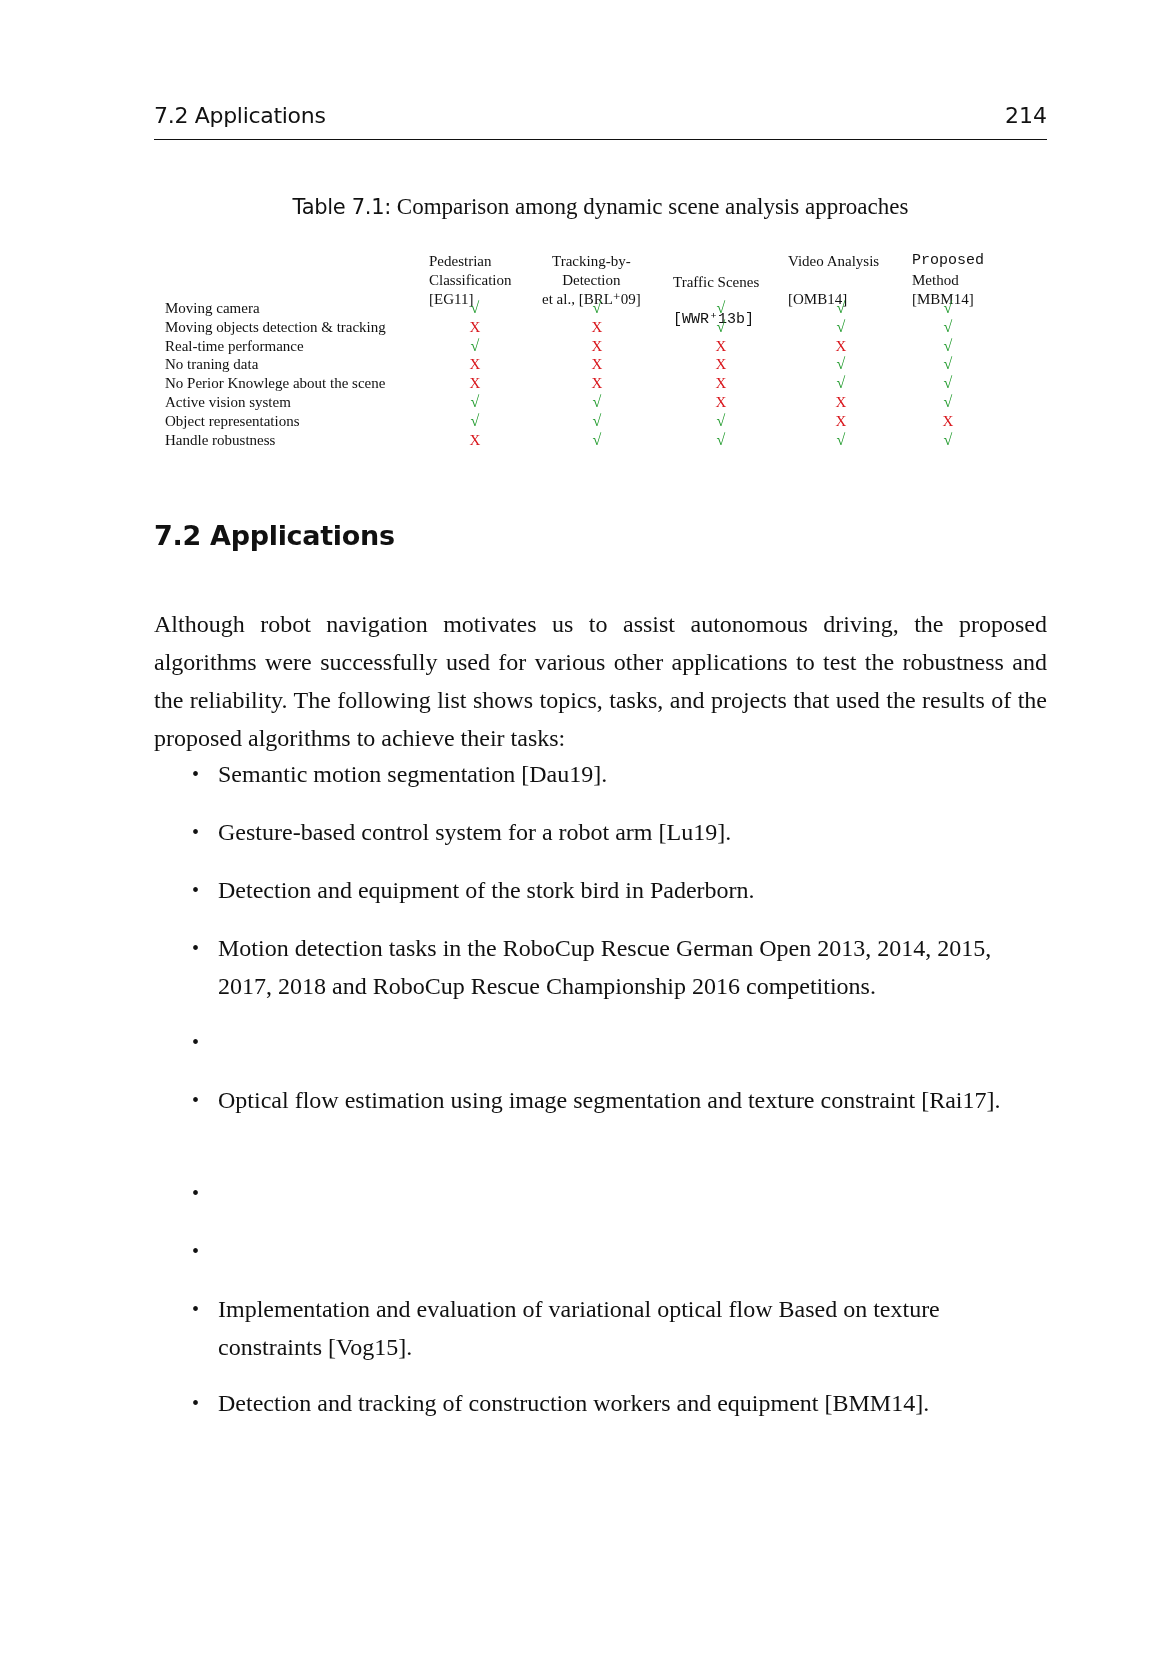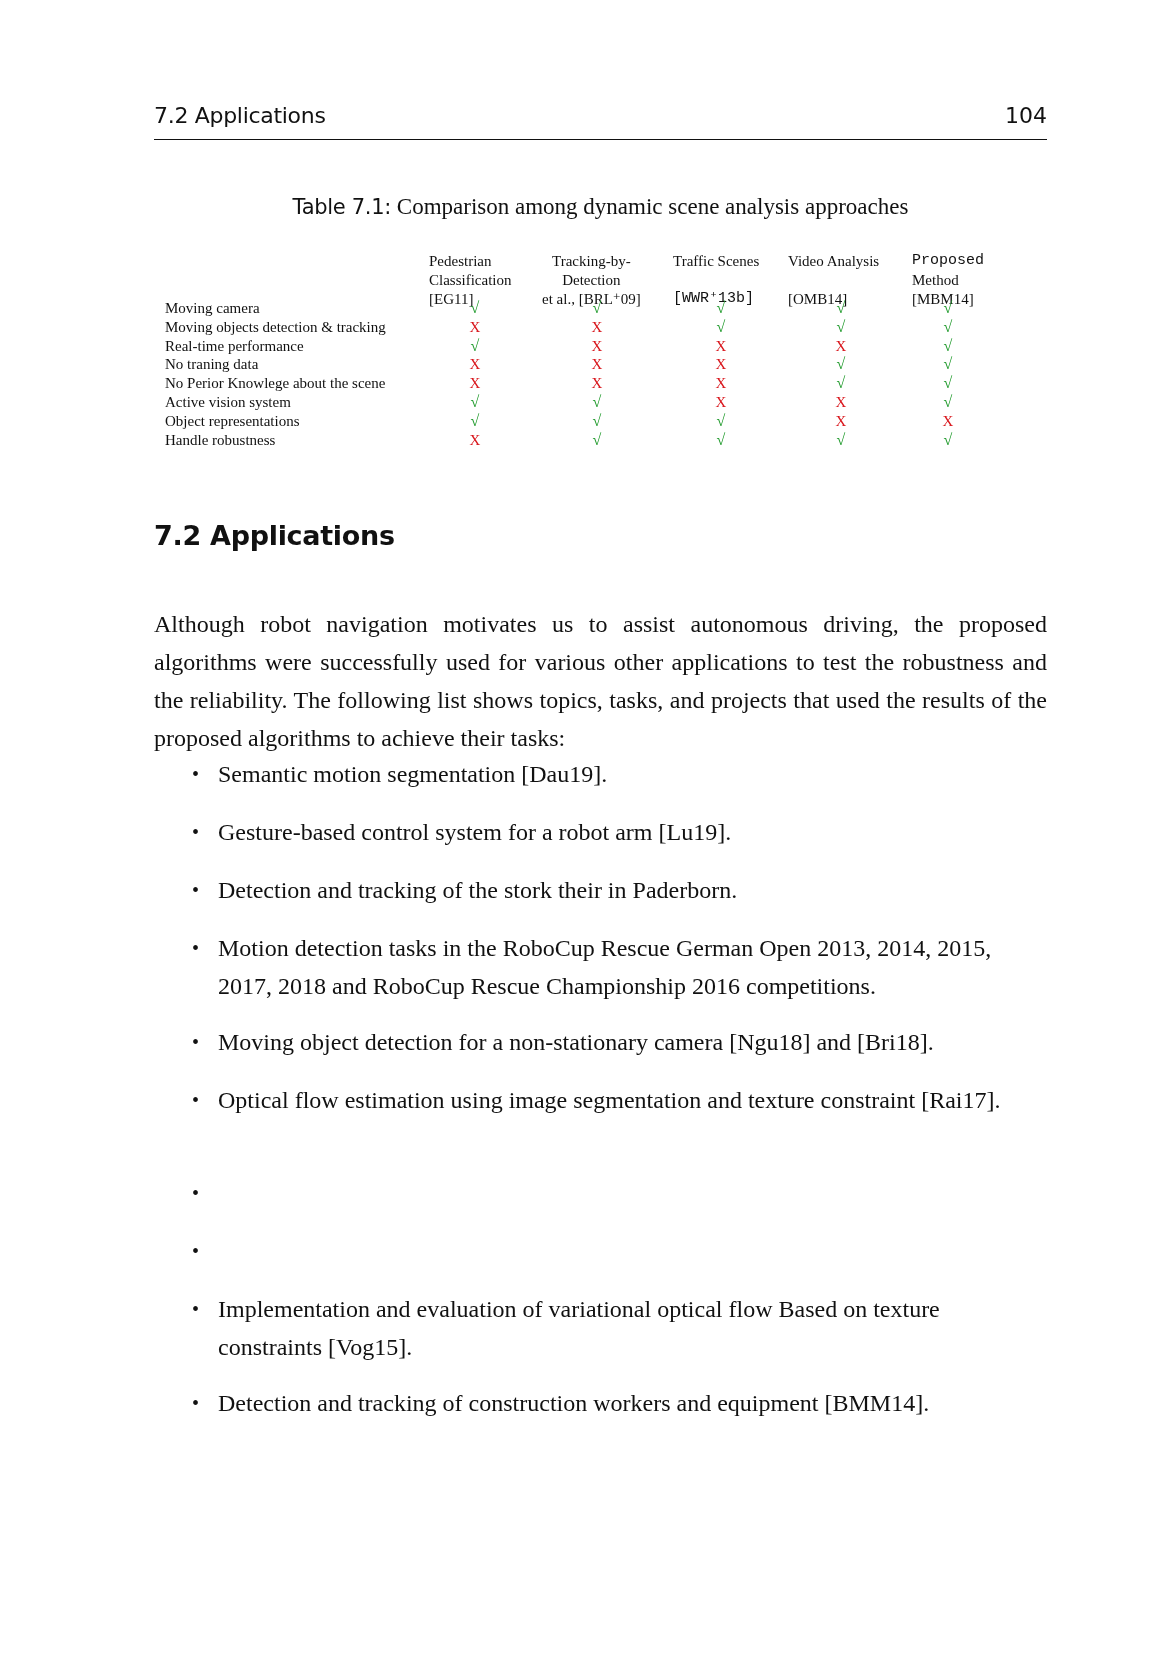--- a/index.html
+++ b/index.html
@@ -28,40 +28,40 @@
     .bullet { position: absolute; left: 64px; width: 829px; font-size: 24px; line-height: 38px; }
     .bullet .dot { position: absolute; left: -26px; top: 0; font-size: 20px; }
   </style>
 </head>
 <body>
 
 <div class="page">
 
   <div class="running-header">
     <span class="title">7.2  Applications</span>
-    <span class="pageno">104</span>
+    <span class="pageno">214</span>
   </div>
 
   <div class="caption">
     <span class="lbl">Table 7.1:</span><span> Comparison among dynamic scene analysis approaches</span>
   </div>
 
   <div class="tbl" id="cmp-table">
       <div class="col-head" style="left: 275px;">
         <div style="height: 19px;">Pedestrian</div>
         <div style="height: 19px; text-align: right;">Classification</div>
         <div style="height: 19px;"> [EG11]</div>
       </div>
       <div class="col-head" style="left: 388px; text-align: center;">
         <div style="height: 19px;">Tracking-by-</div>
         <div style="height: 19px;">Detection</div>
         <div style="height: 19px;">et al., [BRL⁺09]</div>
       </div>
       <div class="col-head" style="left: 519px;">
-        <div style="height: 19px;">Traffic Scenes</div>
+        <div style="height: 19px; margin-top: 21px;">Traffic Scenes</div>
         <div style="height: 19px;"></div>
         <div style="height: 19px; font-family: Liberation Mono, monospace;"> [WWR⁺13b]</div>
       </div>
       <div class="col-head" style="left: 634px;">
         <div style="height: 19px;">Video Analysis</div>
         <div style="height: 19px;"></div>
         <div style="height: 19px;"> [OMB14]</div>
       </div>
       <div class="col-head" style="left: 758px;">
         <div style="height: 19px; font-family: Liberation Mono, monospace;">Proposed</div>
@@ -118,23 +118,23 @@
       <div class="mark yes" style="left: 784px; top: 178.6px; color: rgb(31, 154, 43);">√</div>
     </div>
 
   <div class="section-heading">7.2  Applications</div>
 
   <div class="para">Although robot navigation motivates us to assist autonomous driving, the proposed algorithms were successfully used for various other applications to test the robustness and the reliability. The following list shows topics, tasks, and projects that used the results of the proposed algorithms to achieve their tasks:</div>
 
   <div class="bullets" id="bullet-list">
       <div class="bullet" style="top: 755px;"><span class="dot">•</span><span>Semantic motion segmentation [Dau19].</span></div>
       <div class="bullet" style="top: 813px;"><span class="dot">•</span><span>Gesture-based control system for a robot arm [Lu19].</span></div>
-      <div class="bullet" style="top: 871px;"><span class="dot">•</span><span>Detection and tracking of the stork their in Paderborn.</span></div>
+      <div class="bullet" style="top: 871px;"><span class="dot">•</span><span>Detection and equipment of the stork bird in Paderborn.</span></div>
       <div class="bullet" style="top: 929px;"><span class="dot">•</span><span>Motion detection tasks in the RoboCup Rescue German Open 2013, 2014, 2015, 2017, 2018 and RoboCup Rescue Championship 2016 competitions.</span></div>
-      <div class="bullet" style="top: 1023px;"><span class="dot">•</span><span>Moving object detection for a non-stationary camera [Ngu18] and [Bri18].</span></div>
+      <div class="bullet" style="top: 1023px;"><span class="dot">•</span></div>
       <div class="bullet" style="top: 1081px;"><span class="dot">•</span><span>Optical flow estimation using image segmentation and texture constraint [Rai17].</span></div>
       <div class="bullet" style="top: 1174px;"><span class="dot">•</span></div>
       <div class="bullet" style="top: 1232px;"><span class="dot">•</span></div>
       <div class="bullet" style="top: 1290px;"><span class="dot">•</span><span>Implementation and evaluation of variational optical flow Based on texture constraints [Vog15].</span></div>
       <div class="bullet" style="top: 1384px;"><span class="dot">•</span><span>Detection and tracking of construction workers and equipment [BMM14].</span></div>
     </div>
 
 </div>
 
 </body></html>

